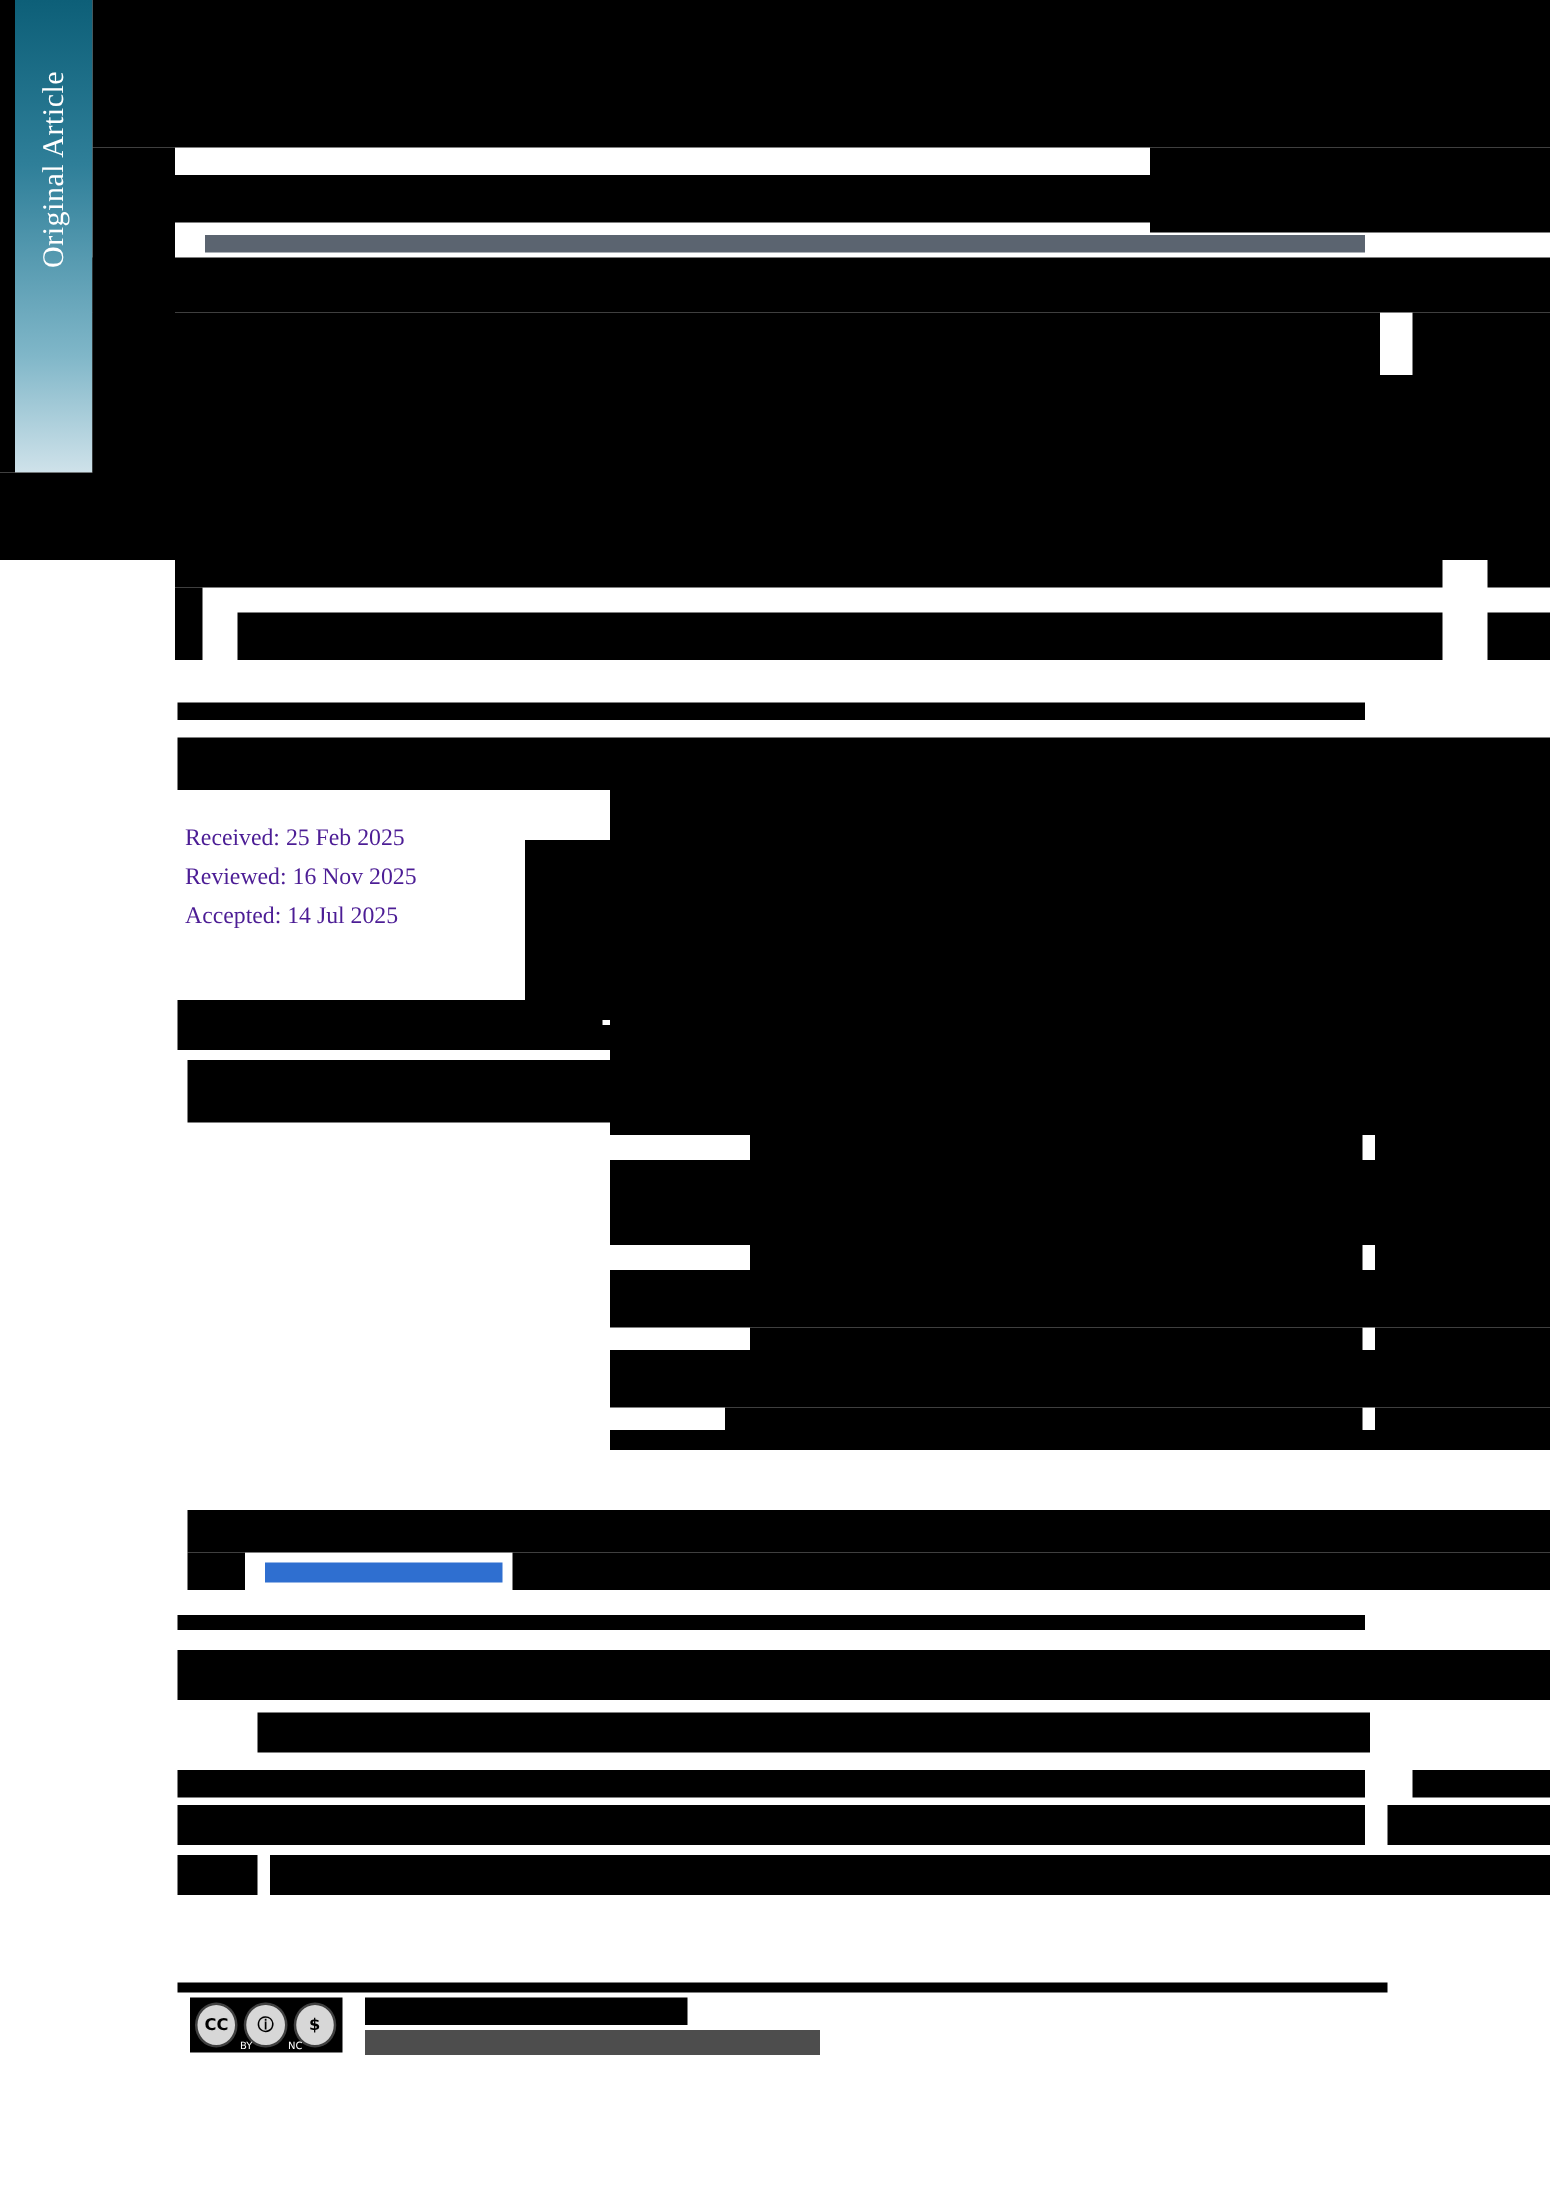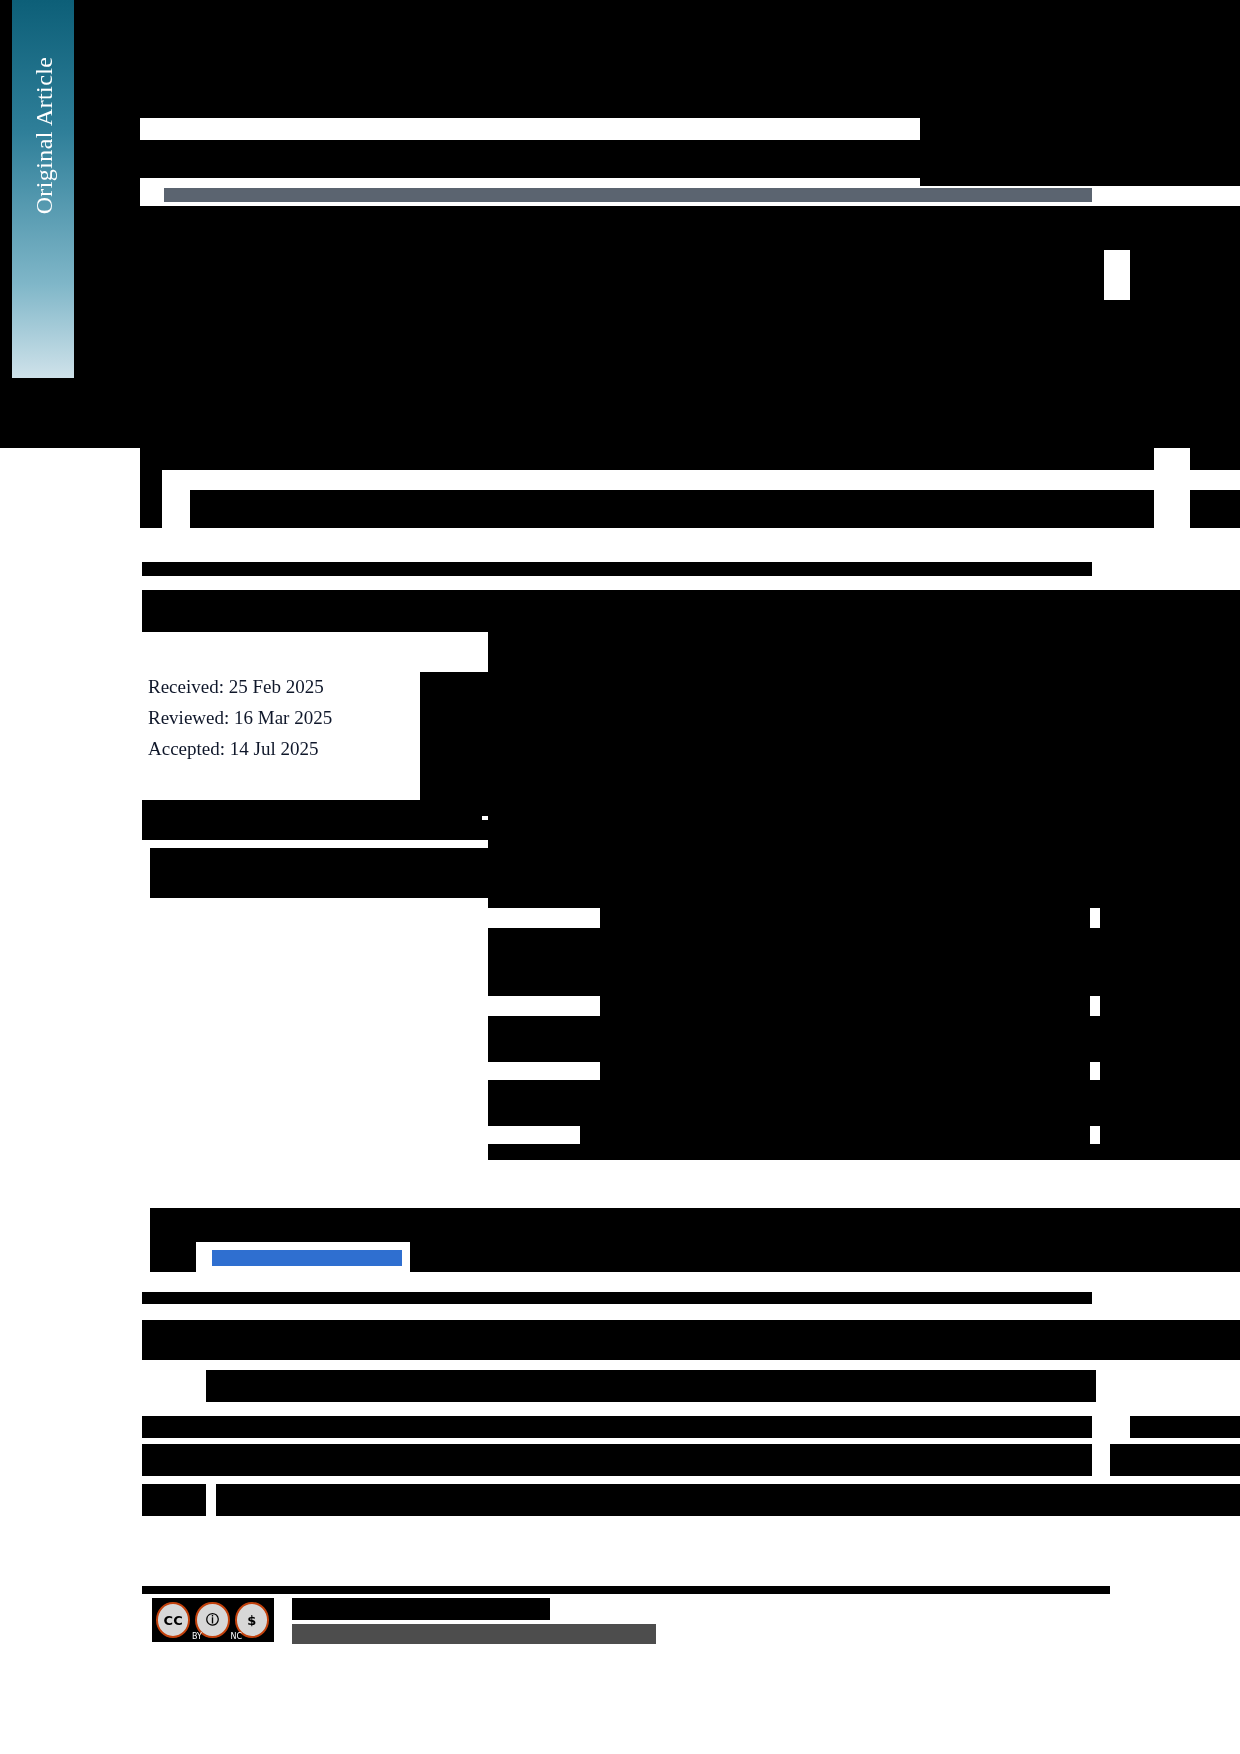--- a/index.html
+++ b/index.html
@@ -78,25 +78,25 @@
   }
   .headline-bar {
     position: absolute;
     background: #000000;
   }
 
   
   .dates {
     position: absolute;
     left: 148px;
-    top: 672px;
+    top: 656px;
     font-family: "Liberation Serif", serif;
     font-size: 19px;
     line-height: 1.62;
-    color: #0f172a;
+    color: #4c1d95;
     white-space: nowrap;
   }
 
   
   .cc-badge {
     position: absolute;
     left: 152px;
     top: 1598px;
     width: 122px;
     height: 44px;
@@ -104,21 +104,21 @@
     display: flex;
     align-items: center;
     justify-content: flex-start;
     padding-left: 4px;
     box-sizing: border-box;
   }
   .cc-circle {
     width: 32px; height: 32px;
     border-radius: 50%;
     background: #d7d7d7;
-    border: 2px solid #c2410c;
+    border: 2px solid #404040;
     color: #000;
     font-family: "DejaVu Sans", sans-serif;
     font-size: 13px;
     font-weight: bold;
     display: flex;
     align-items: center;
     justify-content: center;
     margin-right: 5px;
   }
   .cc-sub {
@@ -170,21 +170,21 @@
 <div class="blk" style="left:1190px;top:490px;width:50px;height:38px;"></div>
 
 <div class="blk" style="left:142px;top:562px;width:950px;height:14px;"></div>
 <div class="blk" style="left:142px;top:590px;width:1098px;height:42px;"></div>
 <div class="blk" style="left:488px;top:632px;width:752px;height:40px;"></div>
 <div class="blk" style="left:420px;top:672px;width:680px;height:108px;"></div>
 <div class="blk" style="left:1100px;top:672px;width:140px;height:108px;"></div>
 
 <div class="dates">
   <div>Received: 25 Feb 2025</div>
-  <div>Reviewed: 16 Mar 2025</div>
+  <div>Reviewed: 16 Nov 2025</div>
   <div>Accepted: 14 Jul 2025</div>
 </div>
 
 <div class="blk" style="left:420px;top:780px;width:820px;height:36px;"></div>
 <div class="blk" style="left:142px;top:800px;width:340px;height:20px;"></div>
 <div class="blk" style="left:142px;top:820px;width:360px;height:20px;"></div>
 <div class="blk" style="left:488px;top:816px;width:752px;height:36px;"></div>
 <div class="blk" style="left:150px;top:848px;width:340px;height:50px;"></div>
 <div class="blk" style="left:488px;top:852px;width:752px;height:56px;"></div>
 <div class="blk" style="left:600px;top:908px;width:490px;height:20px;"></div>

